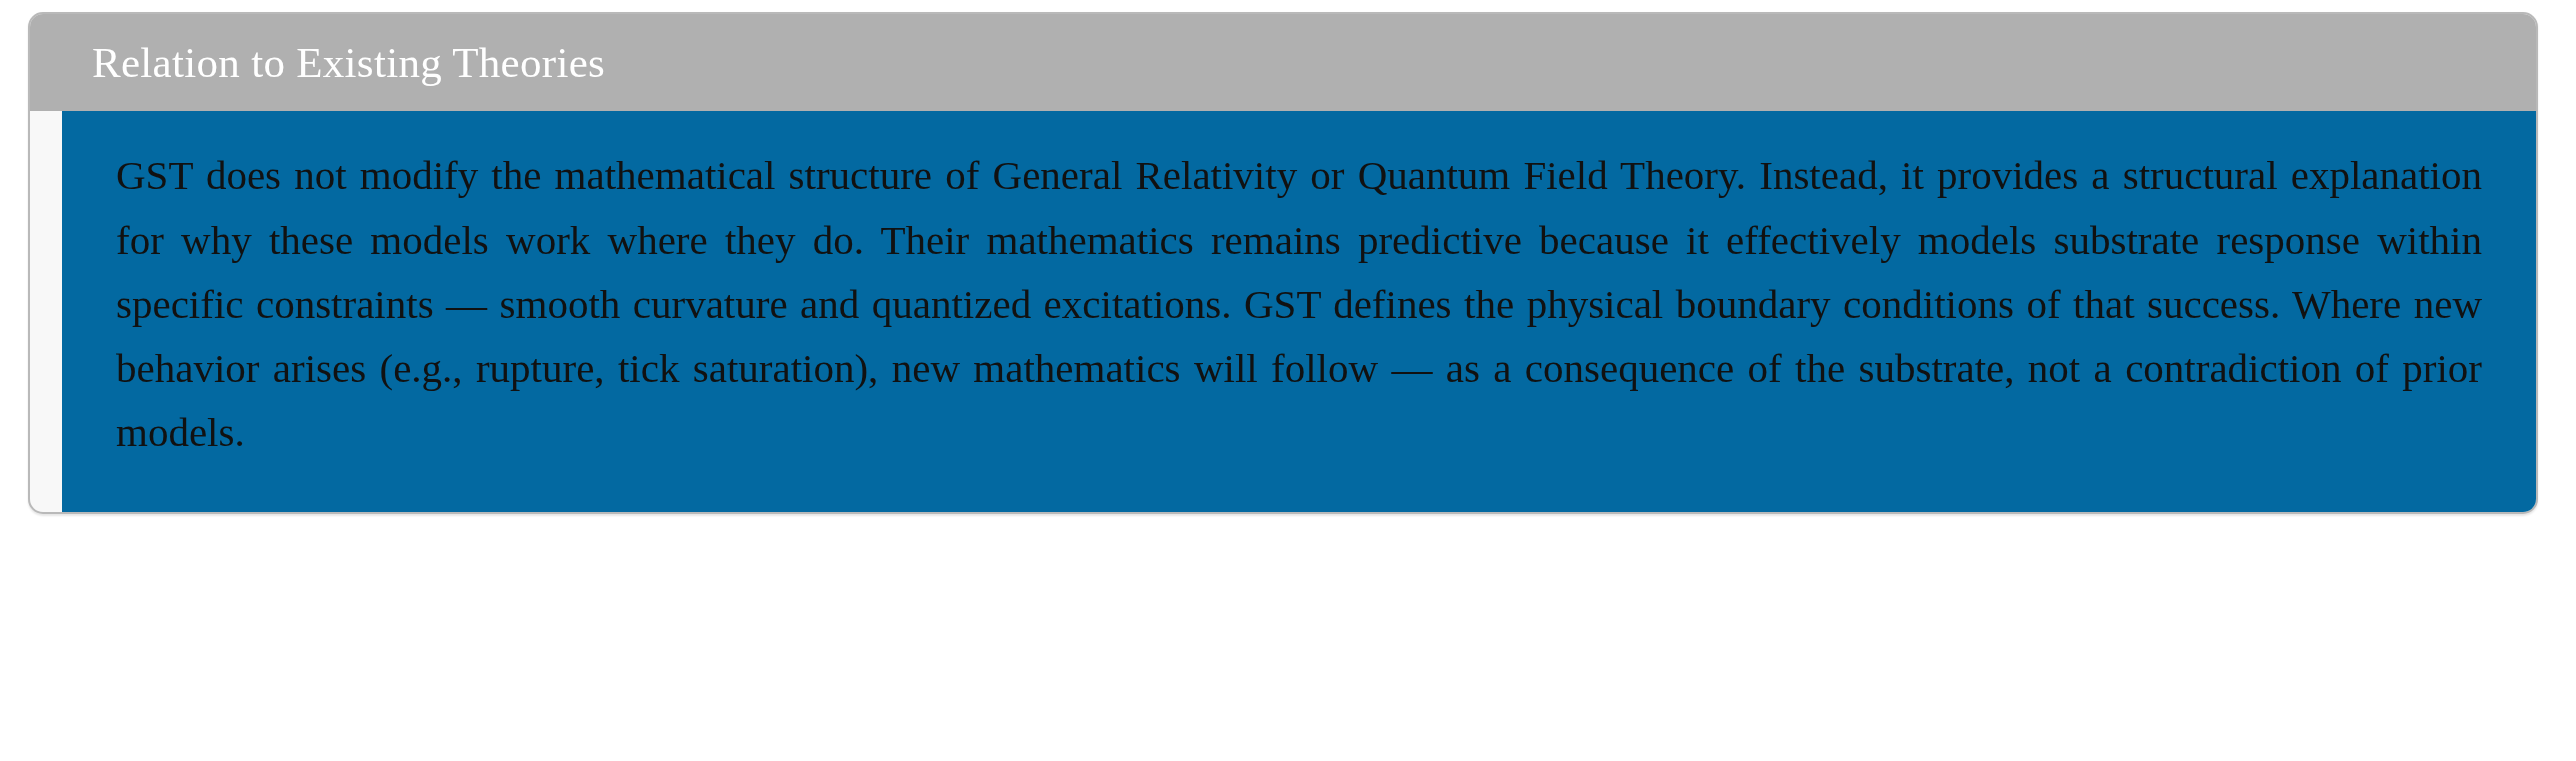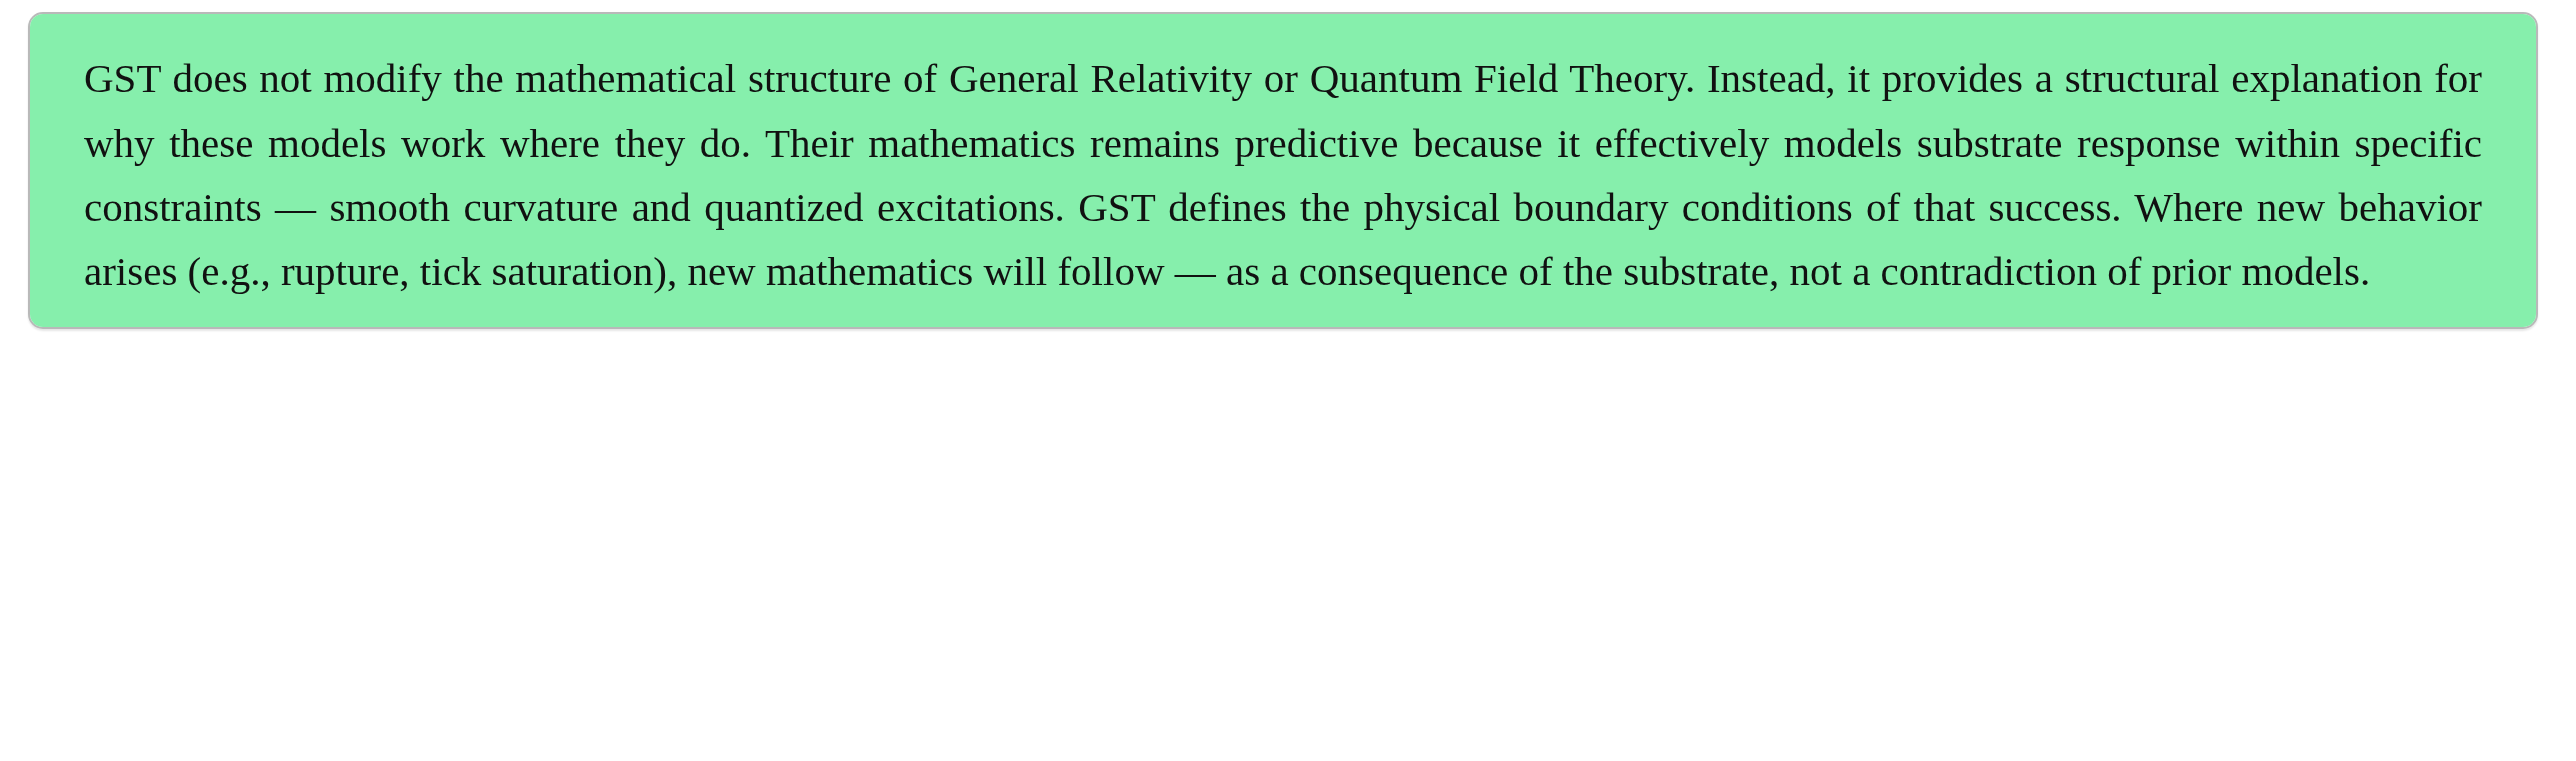--- a/index.html
+++ b/index.html
@@ -38,38 +38,42 @@
   }
   .callout-title {
     color: #ffffff;
     font-size: 43px;
     line-height: 1;
     letter-spacing: 0.3px;
     font-family: "Liberation Serif", serif;
     font-weight: normal;
   }
   .callout-body {
-    background: #86efac;
-    padding: 32px 54px 24px 54px;
+    background: #0369a1;
+    padding: 32px 54px 48px 54px;
     box-sizing: border-box;
+    margin-left: 32px;
   }
   .callout-text {
     color: #111111;
     font-size: 41px;
     line-height: 1.565;
     text-align: justify;
     text-justify: inter-word;
     font-family: "Liberation Serif", serif;
     margin: 0;
     hyphens: none;
   }
 </style>
 </head>
 <body>
 
 <div class="page">
   <section class="callout-box">
+    <header class="callout-header">
+      <h2 class="callout-title">Relation to Existing Theories</h2>
+    </header>
     <div class="callout-body">
       <p class="callout-text">GST does not modify the mathematical structure of General Relativity or Quantum Field Theory. Instead, it provides a structural explanation for why these models work where they do. Their mathematics remains predictive because it effectively models substrate response within specific constraints — smooth curvature and quantized excitations. GST defines the physical boundary conditions of that success.  Where new behavior arises (e.g., rupture, tick saturation), new mathematics will follow — as a consequence of the substrate, not a contradiction of prior models.</p>
     </div>
   </section>
 </div>
 
 
 </body></html>

